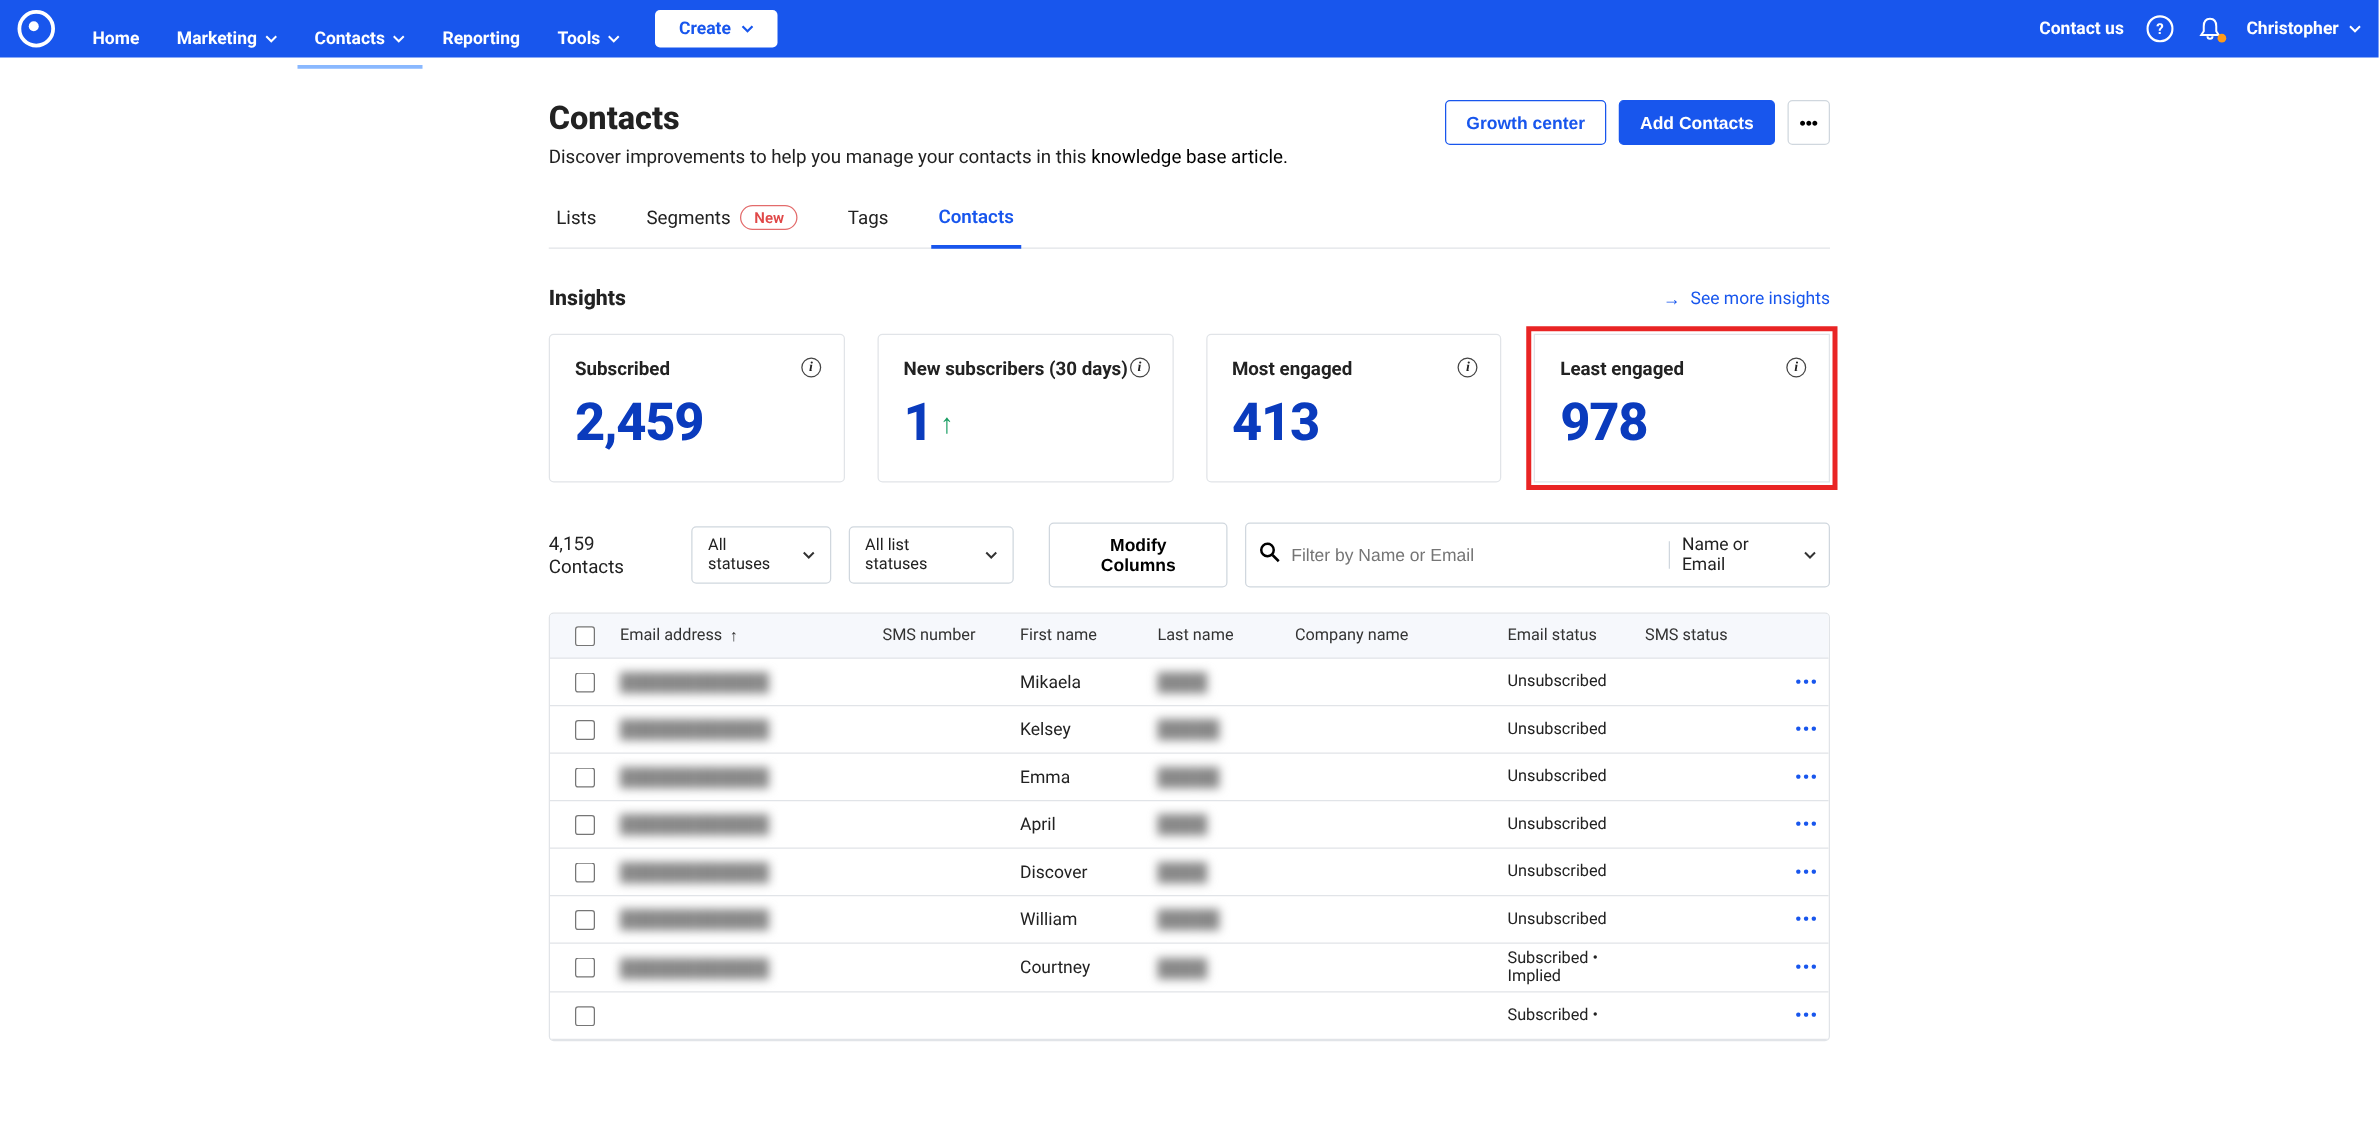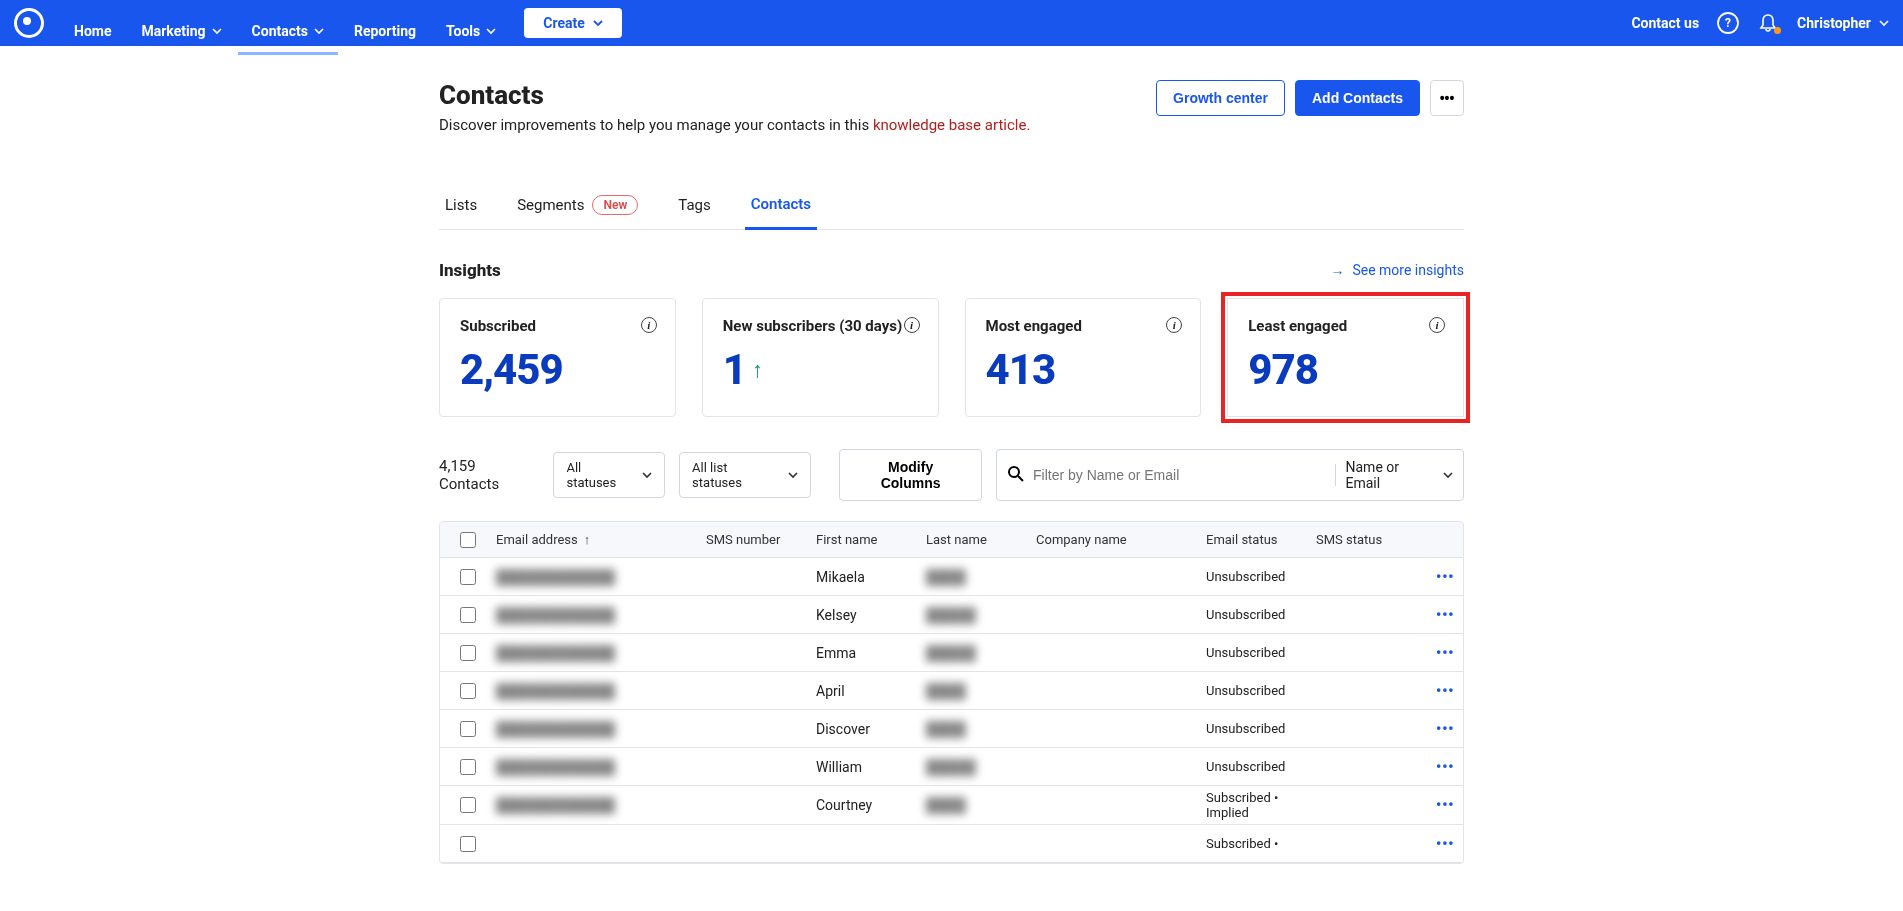--- a/index.html
+++ b/index.html
@@ -22,30 +22,30 @@
 .icon-circle { width:22px; height:22px; display:flex; align-items:center; justify-content:center; }
 .bell-dot { position:relative; }
 .bell-dot::after { content:""; position:absolute; width:7px; height:7px; background:#ff9b1a; border-radius:50%; right:-2px; bottom:0; }
 .user { display:flex; align-items:center; gap:8px; font-weight:700; cursor:pointer; }
 
 
 .page { max-width: 1025px; margin: 0 auto; padding: 0 0 40px; }
 .page-head { display:flex; align-items:flex-start; justify-content:space-between; padding-top: 34px; }
 .page-title { font-size: 26px; font-weight: 800; }
 .page-sub { margin-top:6px; font-size:15px; }
-.page-sub a { color:#b91c1c; text-decoration:none; }
+.page-sub a { color:#000000; text-decoration:none; }
 .head-actions { display:flex; gap:10px; }
 .btn { border:1px solid #d0d7de; background:#fff; border-radius:4px; padding:9px 16px; font-weight:600; cursor:pointer; font-size:14px; }
 .btn-outline-primary { border:1px solid #1856ed; color:#1856ed; }
 .btn-primary { background:#1856ed; border:1px solid #1856ed; color:#fff; }
 .btn-icon { width:34px; display:flex; align-items:center; justify-content:center; padding:9px 0; }
 
 
 .tabs { display:flex; gap:28px; border-bottom:1px solid #e1e4e8; margin-top:22px; }
-.tab { padding: 8px 6px 14px; cursor:pointer; font-size:15px; display:flex; align-items:center; gap:8px;margin-top:31px; }
+.tab { padding: 8px 6px 14px; cursor:pointer; font-size:15px; display:flex; align-items:center; gap:8px; }
 .tab.active { color:#1856ed; border-bottom:3px solid #1856ed; margin-bottom:-1px; font-weight:600; }
 .badge-new { border:1px solid #e36b6b; color:#e04848; font-size:12px; border-radius:12px; padding:2px 10px; font-weight:600; }
 
 
 .insights-head { display:flex; justify-content:space-between; align-items:center; margin-top:30px; }
 .insights-title { font-size:17px; font-weight:800; }
 .see-more { color:#1856ed; font-size:14px; display:flex; align-items:center; gap:8px; cursor:pointer; }
 .cards { display:grid; grid-template-columns: repeat(4, 1fr); gap:26px; margin-top:18px; }
 .card { border:1px solid #e1e4e8; border-radius:4px; padding:18px 20px 22px; position:relative; }
 .card-label { font-weight:700; font-size:15px; }

